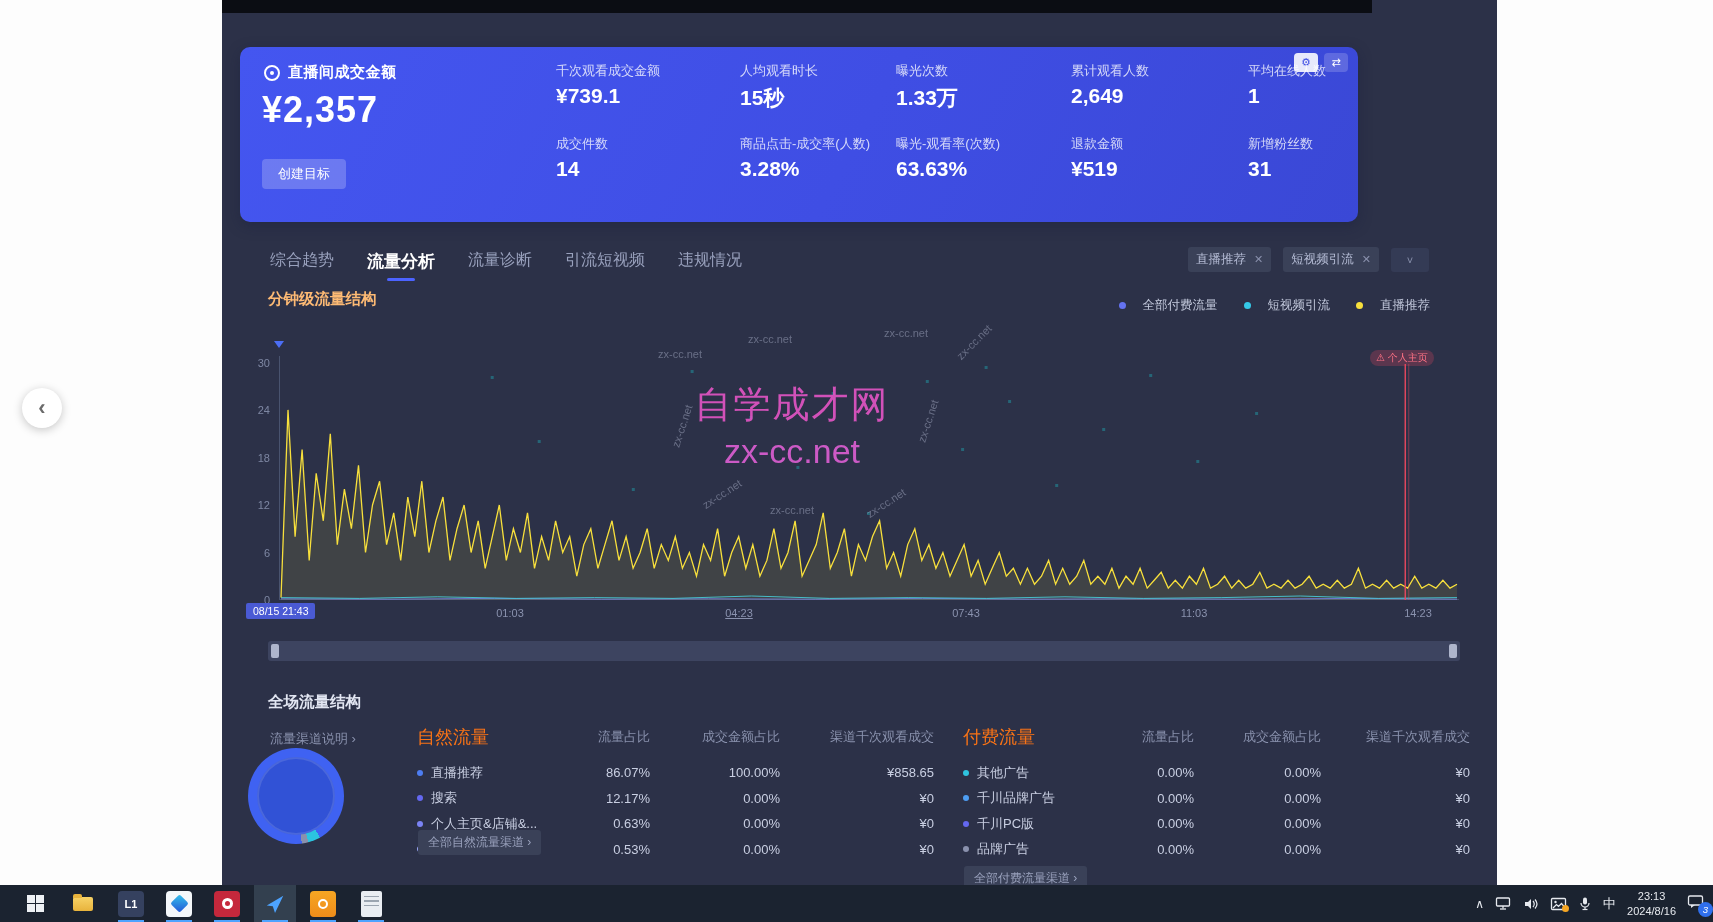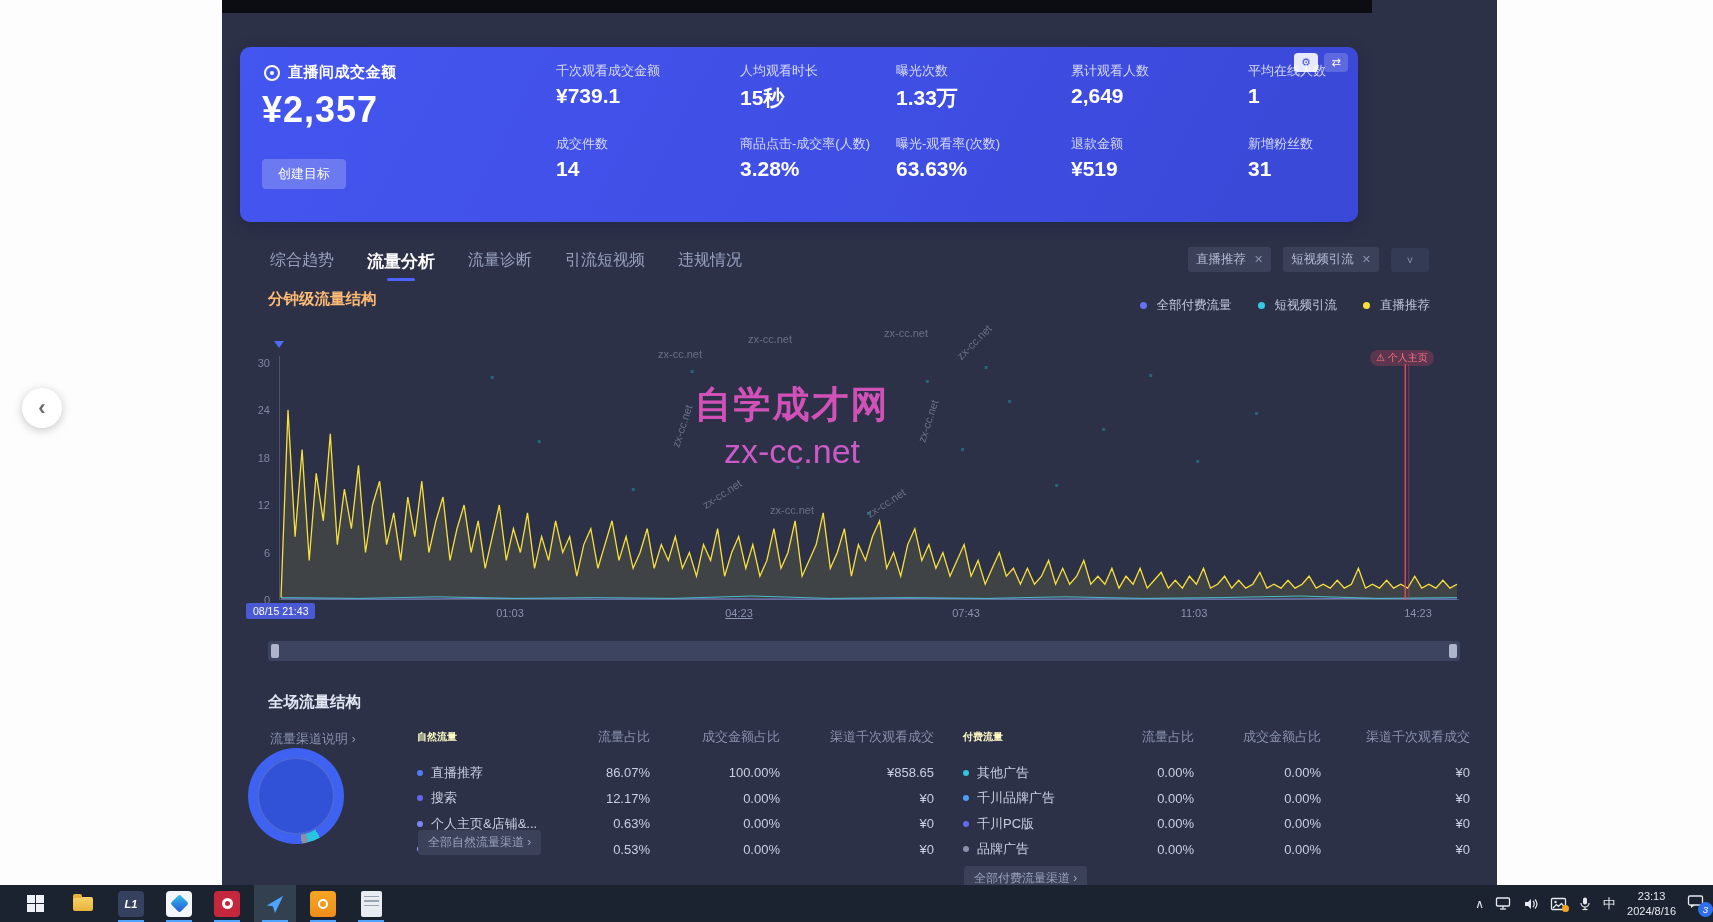--- a/index.html
+++ b/index.html
@@ -45,62 +45,62 @@
   .chips { position:absolute; left:966px; top:247px; display:flex; gap:12px; align-items:center; }
   .chip { background:#3a4158; border-radius:3px; padding:4px 8px; display:flex; gap:8px; align-items:center;
     font-size:12.5px; color:#b6bdd6; cursor:pointer; }
   .chip-x { color:#8a91ad; font-size:11px; cursor:pointer; }
   .chip-dd { width:38px; height:24px; background:#343b55; border-radius:3px; color:#8a91ad; font-size:11px;
     display:flex; align-items:center; justify-content:center; cursor:pointer; }
 
   
   .minute-title { position:absolute; left:46px; top:289px; font-size:15.5px; font-weight:bold; color:#fdba74; }
   .legend { position:absolute; top:297px; right:67px; display:flex; gap:26px; }
-  .legend-item { display:flex; align-items:center; gap:10px; font-size:12.5px; color:#c3c9dc; cursor:pointer; }
+  .legend-item { display:flex; align-items:center; gap:17px; font-size:12.5px; color:#c3c9dc; cursor:pointer; }
   .legend-dot { width:7px; height:7px; border-radius:50%; }
   .ytick { position:absolute; width:34px; text-align:right; left:14px; font-size:11px; color:#7e87a3; }
   .y-triangle { position:absolute; left:52px; top:341px; width:0; height:0;
     border-left:5px solid transparent; border-right:5px solid transparent; border-top:7px solid #4c6ef5; }
   #chart-svg { position:absolute; left:57px; top:348px; }
   .marker-pill { position:absolute; left:1148px; top:350px; padding:1px 6px; border-radius:8px;
     background:rgba(232,72,95,.25); color:#ff7285; font-size:10px; white-space:nowrap; }
   .x-badge { position:absolute; left:24px; top:603px; background:#4a5ad4; border-radius:2px; padding:2px 7px;
     color:#fff; font-size:10.5px; }
   .xtick { position:absolute; top:607px; width:70px; text-align:center; font-size:11px; color:#8a92ae; }
   .slider { position:absolute; left:46px; top:641px; width:1192px; height:20px; background:#3d4460; border-radius:3px; cursor:pointer; }
   .slider-handle { position:absolute; top:3px; width:8px; height:14px; background:#aeb5cc; border-radius:2px; cursor:ew-resize; }
 
   
   .wm-center { position:absolute; left:420px; top:380px; width:300px; text-align:center; pointer-events:none; }
-  .wm-line1 { font-size:37px; font-weight:bold; color:#e455c6; letter-spacing:2px; opacity:.9; }
+  .wm-line1 { font-size:37px; font-weight:normal; color:#e455c6; letter-spacing:2px; opacity:.9; }
   .wm-line2 { font-size:34px; color:#de5fd4; opacity:.9; margin-top:2px; }
   .wm-scatter { position:absolute; font-size:11px; color:#9aa0b8; opacity:.55; pointer-events:none; white-space:nowrap; }
 
   
   .full-title { position:absolute; left:46px; top:692px; font-size:15.5px; font-weight:bold; color:#e2e6f2; }
   .channel-help { position:absolute; left:48px; top:730px; font-size:13px; color:#8a92ae; cursor:pointer; }
   .donut { position:absolute; left:26px; top:748px; width:96px; height:96px; border-radius:50%;
     background:conic-gradient(from 200deg,#3f62f2 0 310deg,#2bc4e0 310deg 325deg,#8a91ad 325deg 333deg,#3f62f2 333deg 360deg); }
   .donut-inner { position:absolute; left:9px; top:9px; width:78px; height:78px; border-radius:50%;
     background:#3152d6; box-shadow:inset 0 0 0 2px rgba(255,255,255,.12); }
   .ftable { position:absolute; top:726px; }
   .ftable .thead { display:flex; font-size:13px; color:#8a92ae; height:22px; align-items:center; }
-  .ftable .thead .th-name { font-size:10px; color:#fef9c3; font-weight:bold; }
+  .ftable .thead .th-name { font-size:18px; color:#f97316; font-weight:normal; }
   .ftable .trow { display:flex; align-items:center; height:25.5px; font-size:13px; color:#c9cfe2; }
   .cell-name { display:flex; align-items:center; gap:8px; }
   .row-dot { width:6px; height:6px; border-radius:50%; flex:none; }
   .help-circ { display:inline-flex; width:12px; height:12px; border:1px solid #8a92ae; border-radius:50%;
     color:#8a92ae; font-size:8px; align-items:center; justify-content:center; margin-left:4px; cursor:pointer; }
   .num { text-align:right; }
   .table-link { position:absolute; background:#3a4158; border-radius:3px; padding:4px 10px; font-size:12px;
     color:#9aa2bd; cursor:pointer; white-space:nowrap; }
 
   
   #taskbar { position:absolute; left:0; bottom:0; width:1713px; height:37px; background:#1b2330; display:flex; align-items:center; }
-  .tb-apps { display:flex; padding-left:14px; gap:6px;font-style:italic; }
+  .tb-apps { display:flex; padding-left:14px; gap:6px; }
   .tb-tile { width:42px; height:37px; display:flex; align-items:center; justify-content:center; position:relative; cursor:pointer; }
   .tb-tile.active { background:#33404f; }
   .tb-tile .runline { position:absolute; bottom:0; left:50%; transform:translateX(-50%); width:26px; height:2px; background:#4da3ff; }
   .win-start { display:grid; grid-template-columns:8px 8px; grid-template-rows:8px 8px; gap:1px; }
   .win-start span { background:#eef1f5; }
   .ic-folder { width:20px; height:14px; background:linear-gradient(#f7d266,#e8b33c); border-radius:2px; position:relative; }
   .ic-folder::before { content:""; position:absolute; left:0; top:-3px; width:9px; height:4px; background:#e8b33c; border-radius:2px 2px 0 0; }
   .ic-lt { width:26px; height:26px; background:#35415f; border-radius:4px; color:#fff; font-size:11px; font-weight:bold;
     display:flex; align-items:center; justify-content:center; }
   .ic-teal { width:26px; height:26px; background:#f4f7fa; border-radius:4px; display:flex; align-items:center; justify-content:center; }

